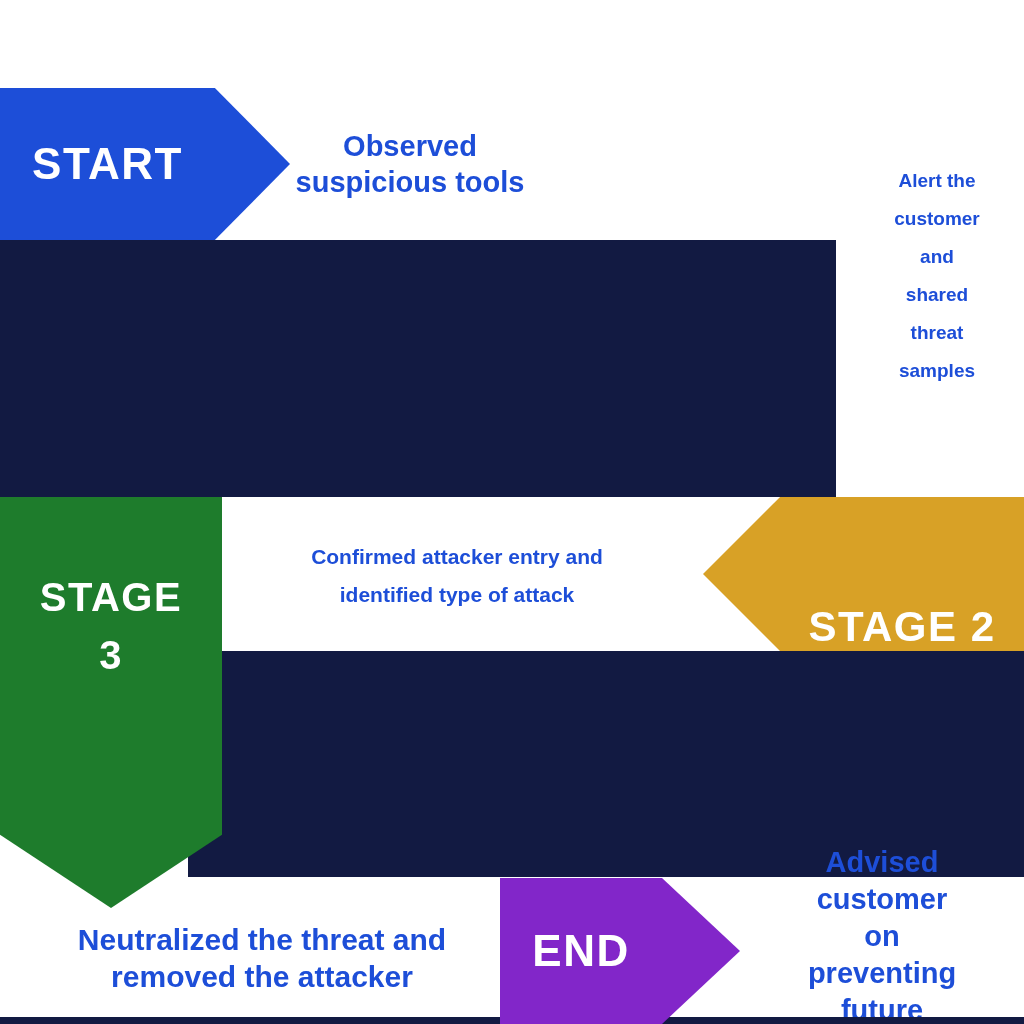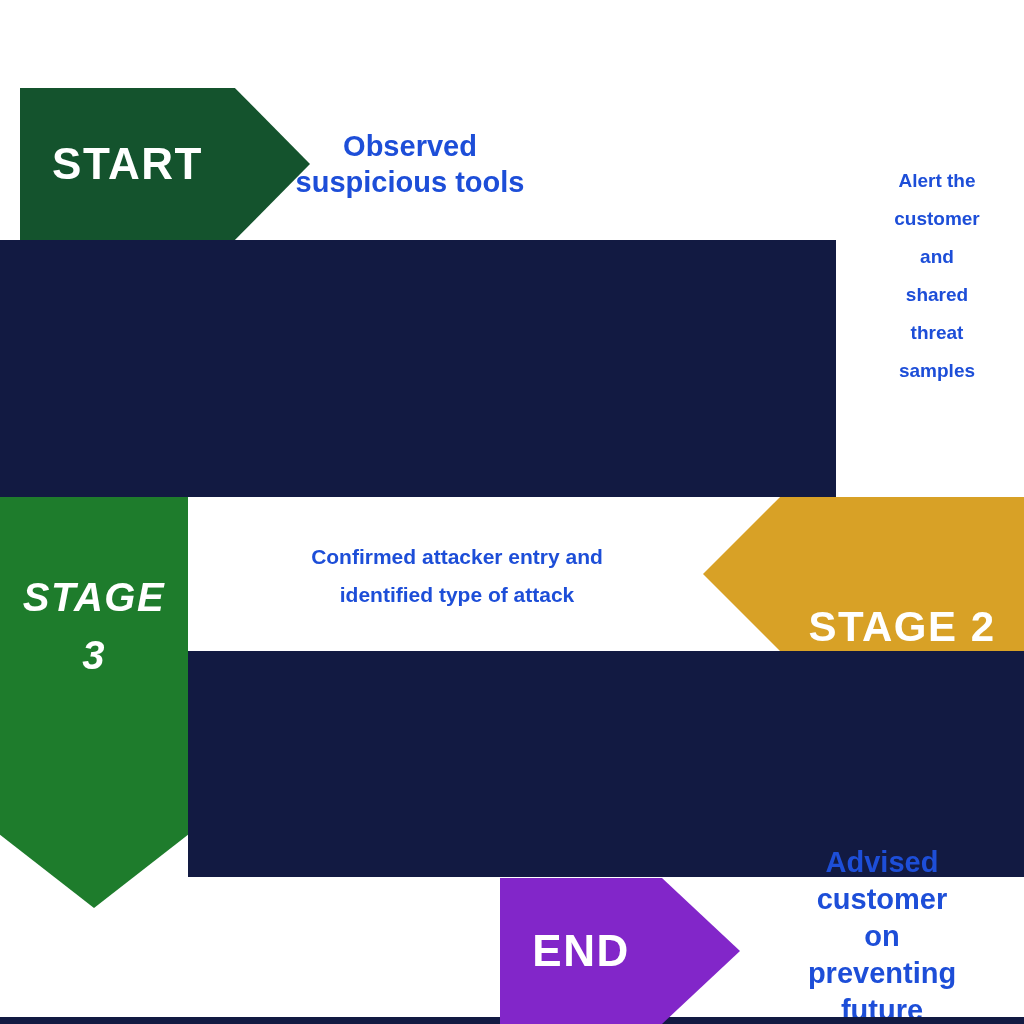--- a/index.html
+++ b/index.html
@@ -44,23 +44,22 @@
     display: flex; align-items: center; justify-content: center;
     padding-right: 75px; font-size: 42px;
   }
   .arrow-stage2 {
     left: 703px; top: 497px; width: 321px; height: 154px;
     clip-path: polygon(24% 0, 100% 0, 100% 100%, 24% 100%, 0 50%);
     display: flex; align-items: flex-end; justify-content: center;
     padding-left: 77px; font-size: 42px;
   }
   .arrow-stage3 {
-    left: 0; top: 497px; width: 188px; height: 411px;
+    left: 0; top: 497px; width: 222px; height: 411px;
     clip-path: polygon(0 0, 100% 0, 100% 82.2%, 50% 100%, 0 82.2%);
-    font-style: italic;
   }
   .stage3-label {
     position: absolute; top: 71px; left: 0; right: 0;
     text-align: center; font-size: 40px; line-height: 58px;
     white-space: pre-line;
   }
   .arrow-end {
     left: 500px; top: 878px; width: 240px; height: 146px; z-index: 2;
     clip-path: polygon(0 0, 67.5% 0, 100% 50%, 67.5% 100%, 0 100%);
     display: flex; align-items: center; justify-content: center;
@@ -81,21 +80,21 @@
 </head>
 <body>
 
 <div class="canvas">
 
 
   <div class="abs navy-1" style="background: rgb(18, 26, 66);"></div>
   <div class="abs navy-2" style="background: rgb(18, 26, 66);"></div>
   <div class="abs navy-strip" style="background: rgb(18, 26, 66);"></div>
 
-  <div class="abs arrow-start node-label" style="background: #14532d; margin-left: 20px;">
+  <div class="abs arrow-start node-label" style="background: #1d4ed8;">
     <span>START</span>
   </div>
 
   <div class="abs note note-observed">Observed
 suspicious tools</div>
 
 
   <div class="abs note note-alert">Alert the
 customer
 and shared
@@ -107,20 +106,22 @@
 3</div>
   </div>
 
   <div class="abs note note-confirmed">Confirmed attacker entry and
 identified type of attack</div>
 
   <div class="abs arrow-stage2 node-label" style="background: rgb(216, 161, 38);">
     <span>STAGE 2</span>
   </div>
 
+  <div class="abs note note-neutralized">Neutralized the threat and
+removed the attacker</div>
 
   <div class="abs arrow-end node-label" style="background: rgb(130, 38, 201);">
     <span>END</span>
   </div>
 
   <div class="abs note note-advised">Advised customer on
 preventing future
 attacks</div>
 
 </div>

